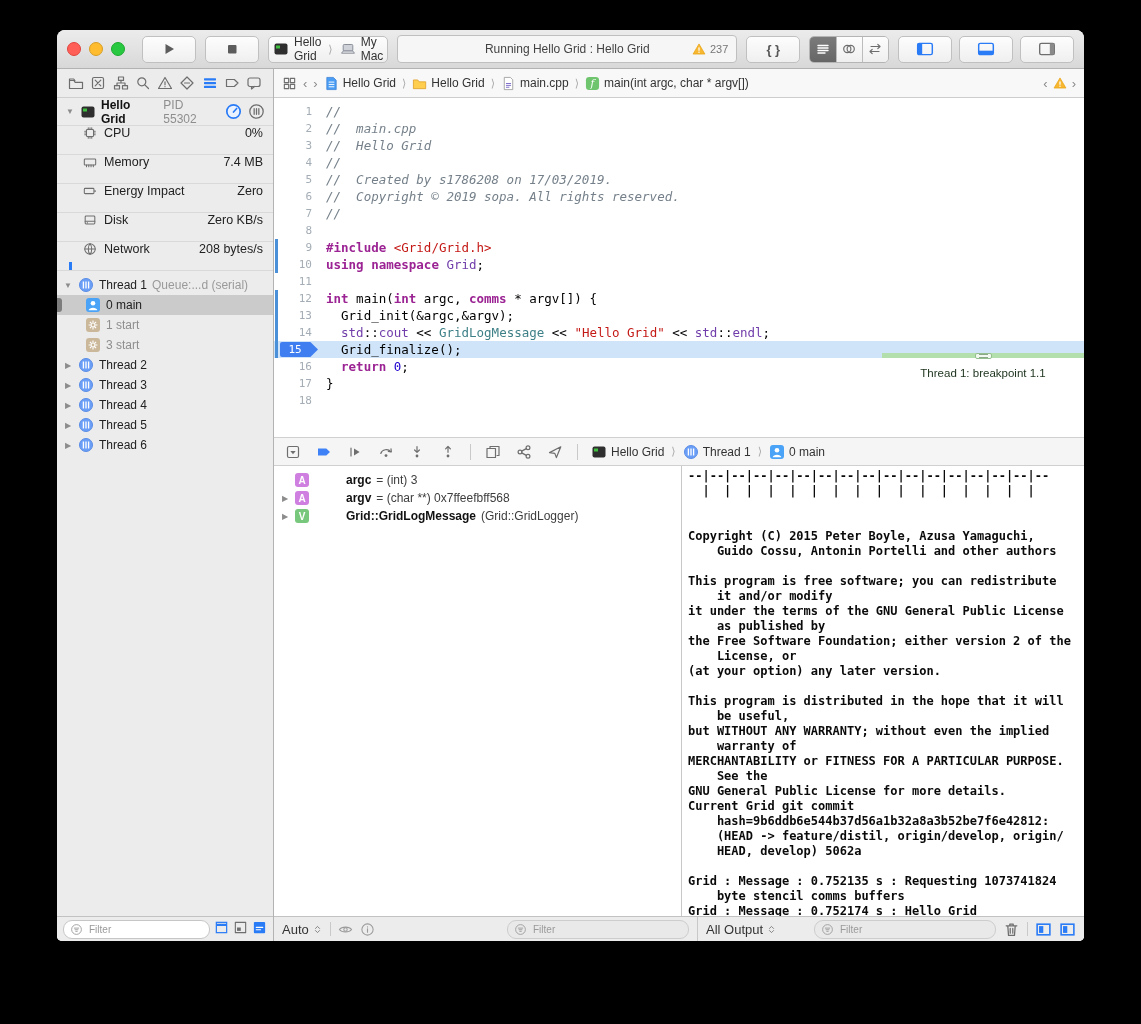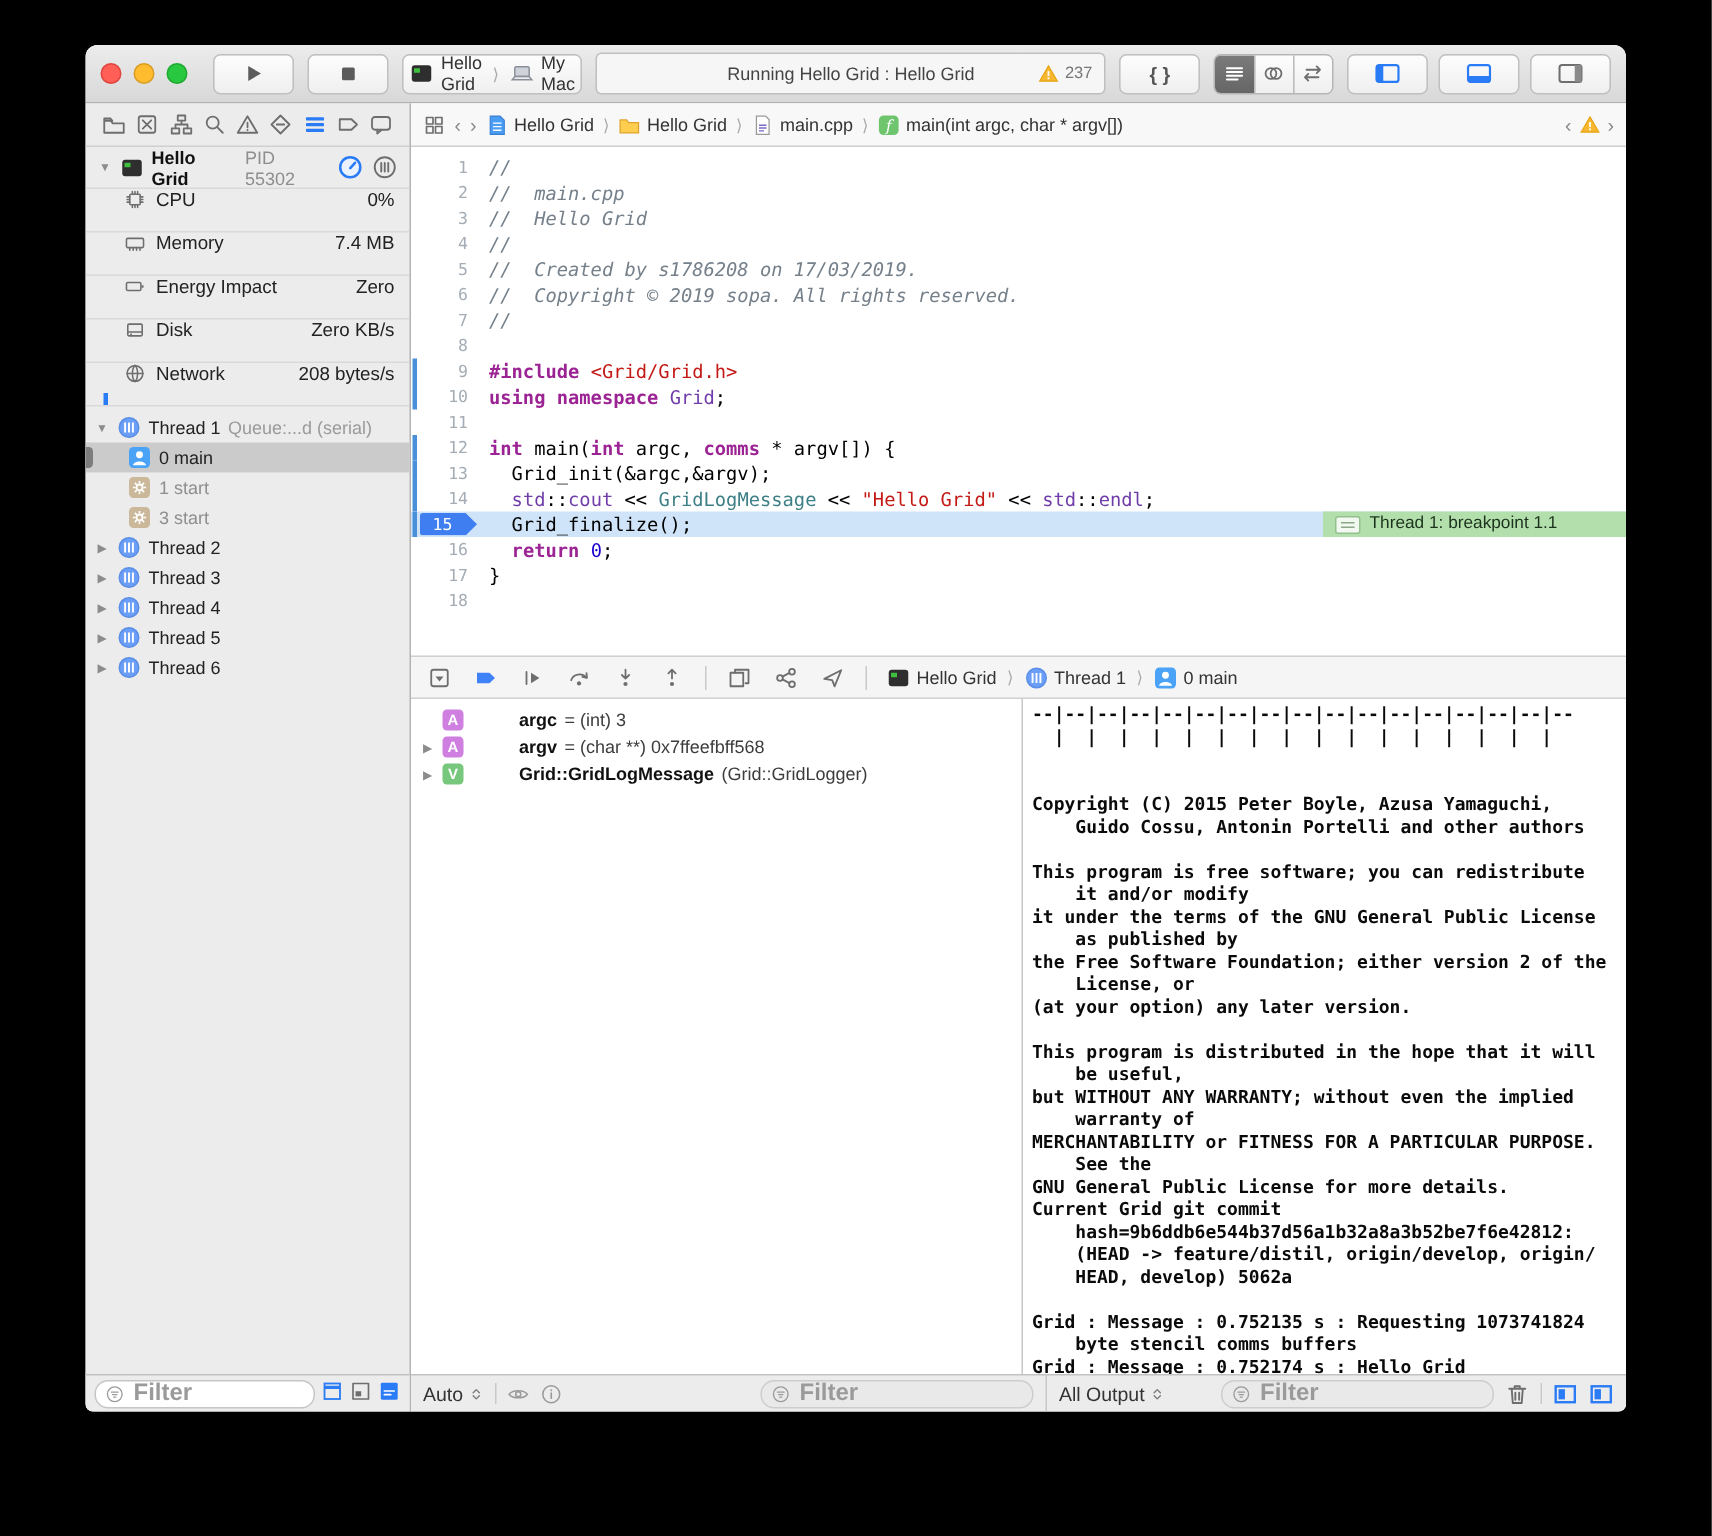--- a/index.html
+++ b/index.html
@@ -53,22 +53,22 @@
   .t-row .lbl{color:#222;}
   .t-row .detail{color:#9a9a9a;}
   .t-row.frame{padding-left:28px;}
   .t-row.frame.dim .lbl{color:#8e8e8e;}
   .t-row.sel{background:#cbcbcb;}
   .sel-tab{position:absolute;left:0;top:3px;width:5px;height:14px;background:#7d7d7d;border-radius:0 3px 3px 0;}
   .nav-bottombar{height:24px;flex:0 0 24px;background:#ececec;border-top:1px solid #c2c2c2;
     display:flex;align-items:center;padding:0 6px;gap:4px;}
   .filter-field{flex:1;height:17px;background:#fff;border:1px solid #c6c6c6;border-radius:9px;
     display:flex;align-items:center;padding:0 6px;gap:4px;min-width:0;}
-  .filter-field input{border:none;outline:none;background:transparent;width:100%;font-size:16px;
-    color:#333;font-family:"Liberation Sans",sans-serif;font-weight:bold;}
+  .filter-field input{border:none;outline:none;background:transparent;width:100%;font-size:10px;
+    color:#333;font-family:"Liberation Sans",sans-serif;}
   .filter-field input::placeholder{color:#9a9a9a;}
   .filter-field.gray{background:#e9e9e9;border-color:#cdcdcd;}
   
   .editor-col{flex:1;display:flex;flex-direction:column;min-width:0;background:#fff;}
   .jumpbar{height:28px;flex:0 0 28px;background:#f8f8f8;border-bottom:1px solid #cdcdcd;
     display:flex;align-items:center;padding:0 8px;gap:6px;font-size:12px;color:#333;}
   .jb-crumbs{display:flex;align-items:center;gap:4px;min-width:0;}
   .jb-right{margin-left:auto;display:flex;align-items:center;gap:5px;}
   .chev{color:#8a8a8a;font-size:13px;}
   .code-area{height:334px;flex:0 0 334px;overflow:hidden;font-family:"DejaVu Sans Mono","Liberation Mono",monospace;
@@ -82,23 +82,23 @@
     font-size:11px;line-height:15px;text-align:center;border-radius:2px 0 0 2px;
     clip-path:polygon(0 0,80% 0,100% 50%,80% 100%,0 100%);padding-right:8px;box-sizing:border-box;}
   .code-text{margin-left:6px;}
   .tk-cmt{color:#75808a;font-style:italic;}
   .tk-kw{color:var(--keyword-magenta,#9b2393);font-weight:bold;}
   .tk-str{color:var(--string-red,#c41a16);}
   .tk-typ{color:#703daa;}
   .tk-glb{color:#3e8087;}
   .tk-num{color:#1c00cf;}
   .tk-pln{color:#000;}
-  .annotation{position:absolute;right:0;top:0;bottom:0;width:186px;background:var(--breakpoint-banner,#b2dfac);
+  .annotation{position:absolute;right:0;top:12px;bottom:0;width:186px;background:var(--breakpoint-banner,#b2dfac);
     display:flex;align-items:center;gap:6px;padding:0 8px;font-family:"Liberation Sans",sans-serif;
-    font-size:11.5px;color:#1c321c;}
+    font-size:11.5px;color:#1c321c;flex-direction:column;}
   .ann-ic{width:17px;height:12px;background:#f2f9f0;border:1px solid #94c08f;border-radius:2px;
     display:flex;flex-direction:column;justify-content:center;gap:2px;padding:0 3px;box-sizing:border-box;}
   .ann-ic i{display:block;height:1px;background:#8aa887;}
   
   .debugbar{height:27px;flex:0 0 27px;border-top:1px solid #d0d0d0;border-bottom:1px solid #d0d0d0;
     background:#f5f5f5;display:flex;align-items:center;padding:0 10px;gap:13px;}
   .db-sep{width:1px;height:16px;background:#c9c9c9;}
   .db-crumb{display:flex;align-items:center;gap:5px;font-size:12px;color:#333;}
   .db-btn{display:flex;align-items:center;justify-content:center;width:18px;height:18px;}
   

